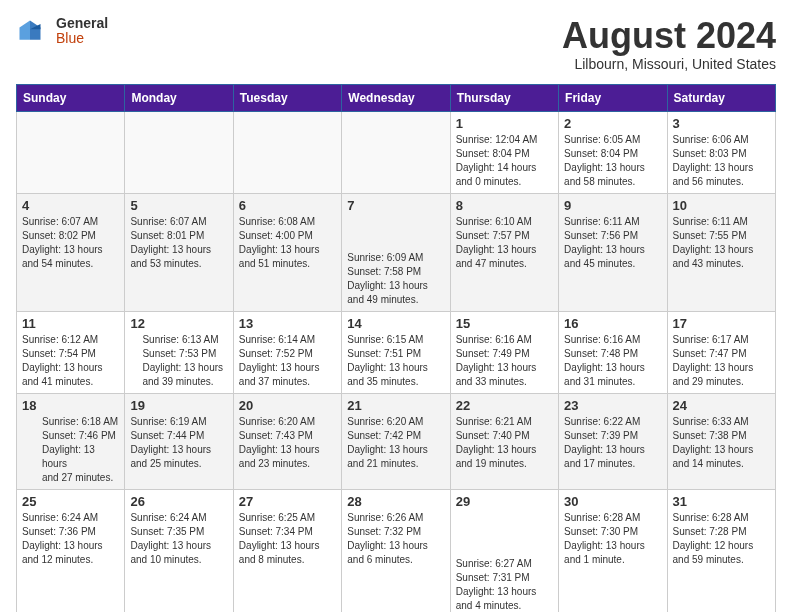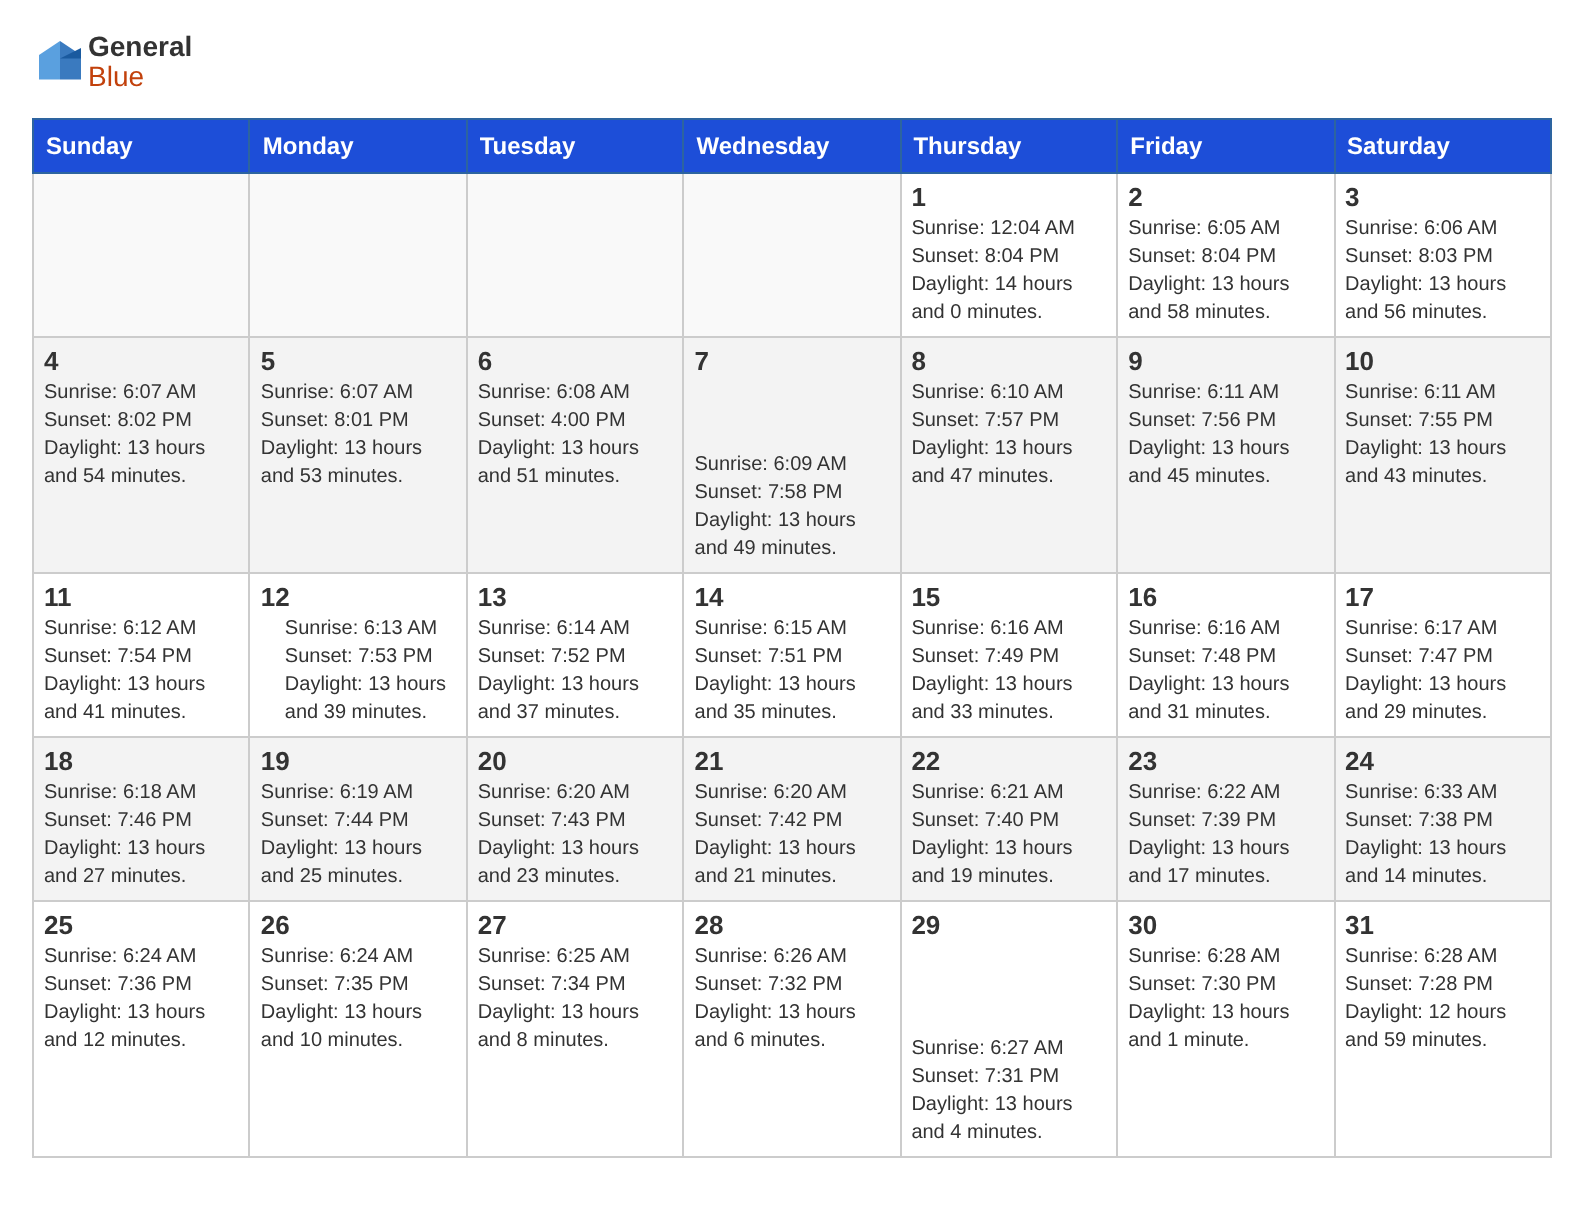--- a/index.html
+++ b/index.html
@@ -12,21 +12,21 @@
     }
     .header {
       display: flex;
       justify-content: space-between;
       align-items: flex-start;
       margin-bottom: 12px;
     }
     .logo {
       display: flex;
       align-items: center;
-      gap: 0;
+      gap: 12px;
     }
     .logo-text {
       display: flex;
       flex-direction: column;
       line-height: 1.1;
     }
     .logo-general {
       font-size: 14px;
       font-weight: bold;
       color: #333;
@@ -52,21 +52,21 @@
     .location {
       font-size: 14px;
       color: #333;
     }
     .calendar {
       width: 100%;
       border-collapse: collapse;
       border: 1px solid #ccc;
     }
     .calendar th {
-      background: #1d4ed8;
+      background: #4c1d95;
       color: #fff;
       font-size: 12px;
       font-weight: bold;
       text-align: left;
       padding: 6px 6px;
       border: 1px solid #2d64a0;
     }
     .calendar td {
       vertical-align: top;
       border: 1px solid #ccc;
@@ -104,20 +104,22 @@
       <polygon points="16,4 28,12 28,26 16,26 16,4" fill="#3a7abf"></polygon>
       <polygon points="16,4 4,12 4,26 16,26 16,4" fill="#5aa0df"></polygon>
       <polygon points="16,14 28,8 28,14" fill="#1a5a9f"></polygon>
     </svg>
     <div class="logo-text">
       <span class="logo-general">General</span>
       <span class="logo-blue">Blue</span>
     </div>
   </div>
   <div class="title-section">
+    <div class="month-year">August 2024</div>
+    <div class="location">Lilbourn, Missouri, United States</div>
   </div>
 </div>
 
 <table class="calendar">
   <thead>
     <tr>
     <th>Sunday</th>
         <th>Monday</th>
         <th>Tuesday</th>
         <th>Wednesday</th>
@@ -252,21 +254,21 @@
           <div class="day-number">17</div>
           <div class="day-info" style="white-space: pre-line;">Sunrise: 6:17 AM
 Sunset: 7:47 PM
 Daylight: 13 hours
 and 29 minutes.</div>
         </td>
       </tr>
       <tr class="row-shade">
         <td>
           <div class="day-number">18</div>
-          <div class="day-info" style="white-space: pre-line;">Sunrise: 6:18 AM
+          <div class="day-info" style="white-space: pre-line; margin-left: 20px;">Sunrise: 6:18 AM
 Sunset: 7:46 PM
 Daylight: 13 hours
 and 27 minutes.</div>
         </td>
         <td>
           <div class="day-number">19</div>
           <div class="day-info" style="white-space: pre-line;">Sunrise: 6:19 AM
 Sunset: 7:44 PM
 Daylight: 13 hours
 and 25 minutes.</div>

